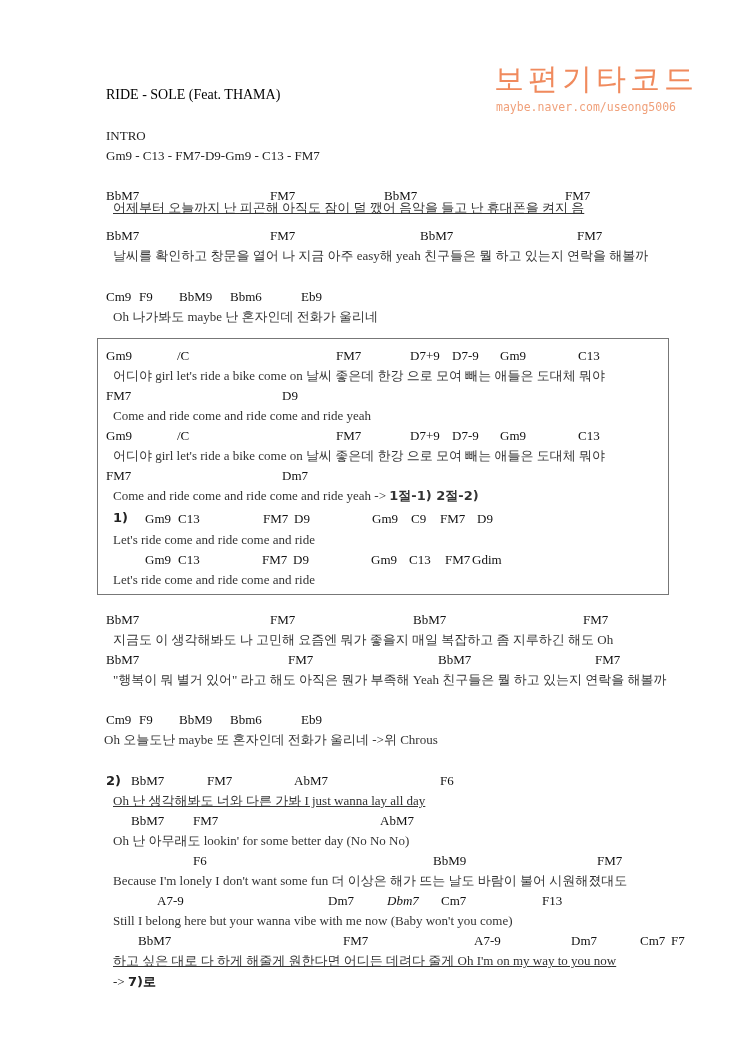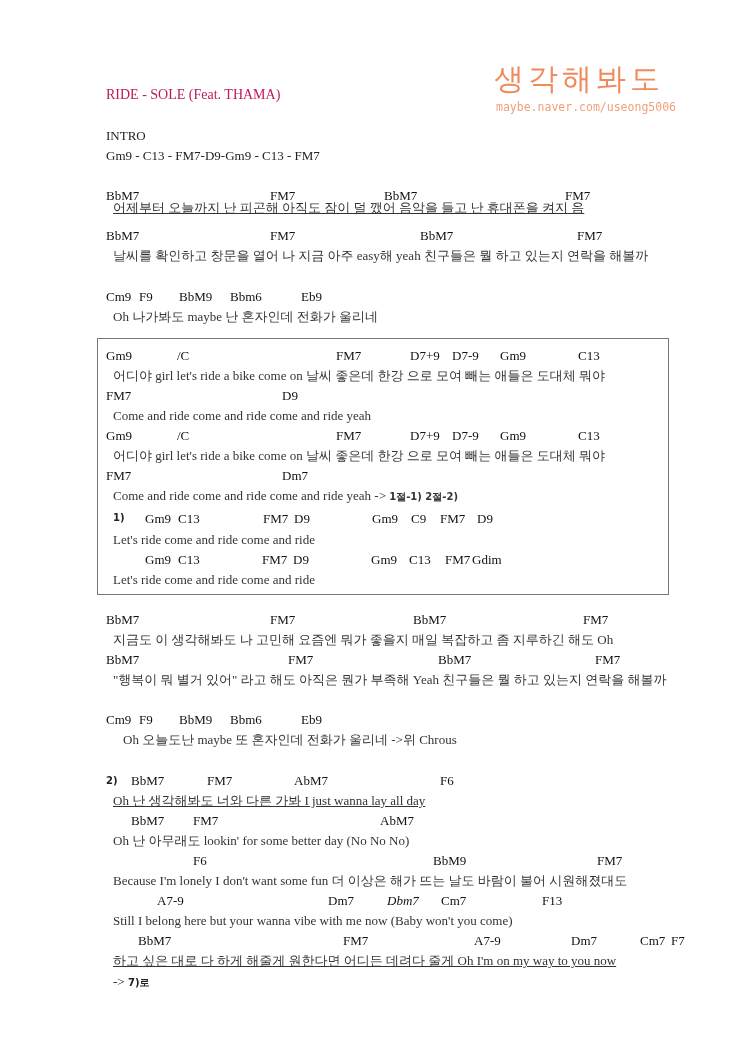--- a/index.html
+++ b/index.html
@@ -3,41 +3,41 @@
   <meta charset="utf-8">
   <style>
     html, body { margin: 0; padding: 0; }
     body {
       width: 743px; height: 1051px; background: #ffffff; position: relative; overflow: hidden;
       font-family: "Liberation Serif", "DejaVu Serif", serif; color: #222222;
     }
     .line { position: absolute; white-space: nowrap; font-size: 13px; line-height: 16px; }
     .chord { position: absolute; white-space: nowrap; font-size: 13px; line-height: 16px; color: #111111; }
     .lyric { color: #333333; font-size: 13px; }
-    .bold { font-weight: bold; font-family: "DejaVu Sans", sans-serif; font-size: 10px; }
-    .title { font-size: 14px; color: #be185d; }
+    .bold { font-weight: bold; font-family: "DejaVu Sans", sans-serif; font-size: 13px; }
+    .title { font-size: 14px; color: #000000; }
     .section { font-size: 13px; }
     .logo-main {
       position: absolute; left: 494px; top: 62px; font-family: "DejaVu Sans", sans-serif;
       font-size: 30px; letter-spacing: 4px; color: #f08a5d; font-weight: 300; line-height: 34px;
     }
     .logo-sub {
       position: absolute; left: 496px; top: 100px; font-family: "DejaVu Sans Mono", monospace;
       font-size: 11.5px; color: #f0a07a; line-height: 14px;
     }
     .chorus-box {
       position: absolute; left: 97px; top: 338px; width: 572px; height: 257px;
       border: 1px solid #777777; box-sizing: border-box;
     }
   </style>
 </head>
 <body>
 
 <div class="line title" style="left:106px; top:87px;">RIDE - SOLE (Feat. THAMA)</div>
-<div class="logo-main">생각해봐도</div>
+<div class="logo-main">보편기타코드</div>
 <div class="logo-sub">maybe.naver.com/useong5006</div>
 
 <div class="line section" style="left:106px; top:128px;">INTRO</div>
 <div class="line" style="left:106px; top:148px;">Gm9 - C13 - FM7-D9-Gm9 - C13 - FM7</div>
 
 <div class="chord-row">
     <span class="chord" style="left: 106px; top: 188px;">BbM7</span>
     <span class="chord" style="left: 270px; top: 188px;">FM7</span>
     <span class="chord" style="left: 384px; top: 188px;">BbM7</span>
     <span class="chord" style="left: 565px; top: 188px;">FM7</span>
@@ -133,21 +133,21 @@
   </div>
 <div class="line lyric" style="left:113px; top:672px;">"행복이 뭐 별거 있어" 라고 해도 아직은 뭔가 부족해 Yeah 친구들은 뭘 하고 있는지 연락을 해볼까</div>
 
 <div class="chord-row">
     <span class="chord" style="left: 106px; top: 712px;">Cm9</span>
     <span class="chord" style="left: 139px; top: 712px;">F9</span>
     <span class="chord" style="left: 179px; top: 712px;">BbM9</span>
     <span class="chord" style="left: 230px; top: 712px;">Bbm6</span>
     <span class="chord" style="left: 301px; top: 712px;">Eb9</span>
   </div>
-<div class="line lyric" style="left:123px; top:732px;">Oh   오늘도난 maybe 또 혼자인데 전화가 울리네   -&gt;위 Chrous</div>
+<div class="line lyric" style="left:104px; top:732px;">Oh   오늘도난 maybe 또 혼자인데 전화가 울리네   -&gt;위 Chrous</div>
 
 <div class="line bold" style="left:106px; top:773px;">2)</div>
 <div class="chord-row">
     <span class="chord" style="left: 131px; top: 773px;">BbM7</span>
     <span class="chord" style="left: 207px; top: 773px;">FM7</span>
     <span class="chord" style="left: 294px; top: 773px;">AbM7</span>
     <span class="chord" style="left: 440px; top: 773px;">F6</span>
   </div>
 <div class="line lyric" style="left:113px; top:793px;text-decoration:underline;">Oh 난 생각해봐도 너와 다른 가봐 I just wanna lay all day</div>
 <div class="chord-row">

